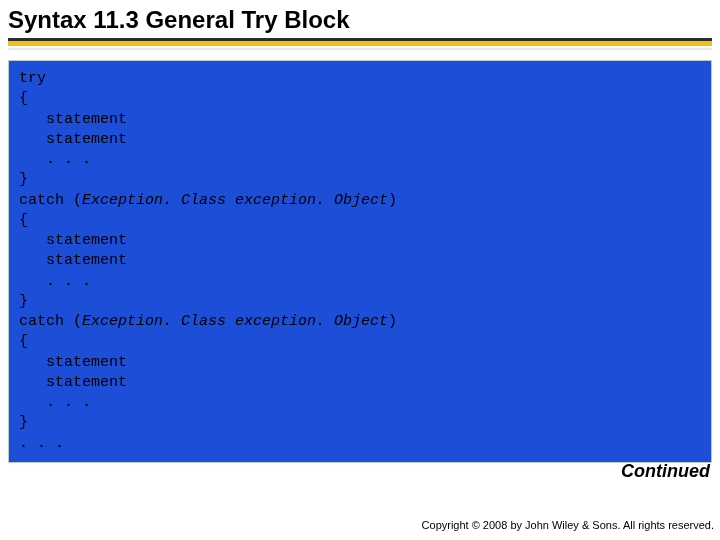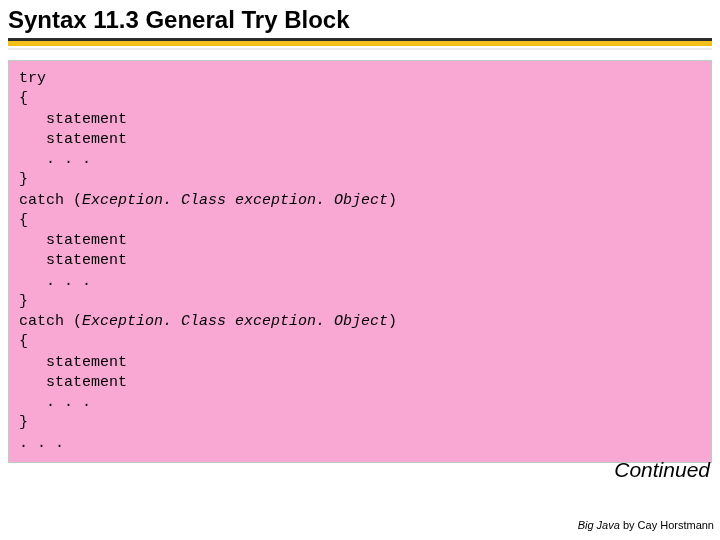--- a/index.html
+++ b/index.html
@@ -30,36 +30,36 @@
     width: 100%;
   }
   .rule-light {
     height: 2px;
     background: #e9e9e9;
     width: 100%;
     margin-top: 2px;
   }
   .code-block {
     margin: 10px 8px 0 8px;
-    background: #f9a8d4;
+    background: #1d4ed8;
     border: 1px solid #b8cfc5;
     padding: 8px 10px 8px 10px;
     font-family: "Courier New", Courier, monospace;
     font-size: 15px;
     line-height: 1.35;
     color: #000;
     white-space: pre;
   }
   .code-block .italic { font-style: italic; }
   .continued {
     position: absolute;
     right: 10px;
     bottom: 58px;
-    font-size: 21px;
-    font-weight: normal;
+    font-size: 18px;
+    font-weight: bold;
     font-style: italic;
     color: #000;
   }
   .footer {
     position: absolute;
     right: 6px;
     bottom: 8px;
     text-align: right;
     font-size: 11px;
     color: #000;
@@ -93,14 +93,14 @@
 <span>{</span>
 <span>   statement</span>
 <span>   statement</span>
 <span>   . . .</span>
 <span>}</span>
 <span>. . .</span></div>
 
 <div class="continued">Continued</div>
 
 <div class="footer">
-  <div><span class="book">Big Java</span><span> by Cay Horstmann</span></div>
+  <div>Copyright © 2008 by John Wiley &amp; Sons. All rights reserved.</div>
 </div>
 
 </body></html>

